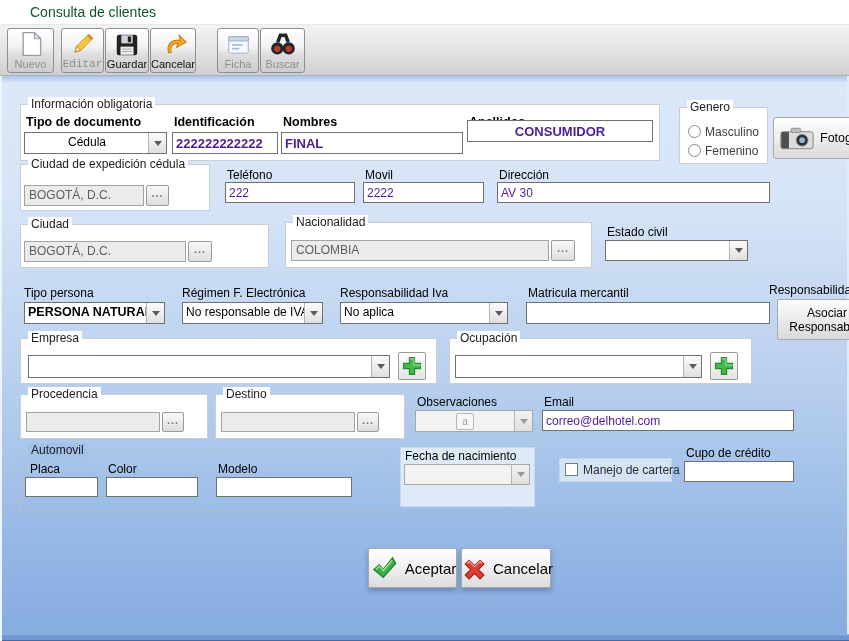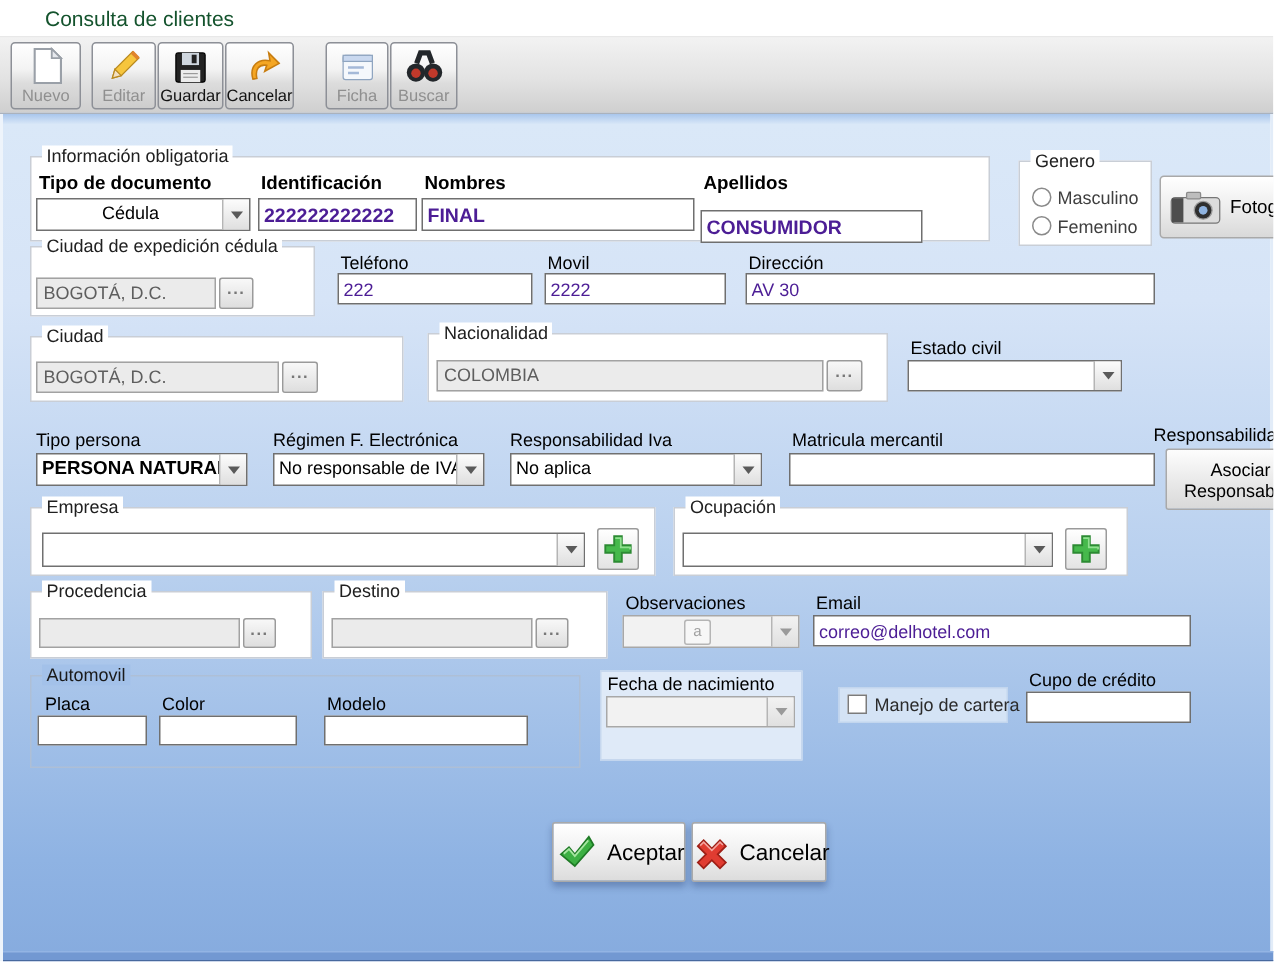--- a/index.html
+++ b/index.html
@@ -82,21 +82,21 @@
   <div class="toolbar">
     <div class="tbtn disabled" style="left:7px;width:47px;">
       <span class="ticon">
         <svg width="28" height="28" viewBox="0 0 32 32">
             <path d="M7 3h13l7 7v19H7z" fill="#fff" stroke="#9aa0a8" stroke-width="1.6"></path>
             <path d="M20 3v7h7z" fill="#e6e9ee" stroke="#9aa0a8" stroke-width="1.4"></path>
           </svg>
       </span>
       <span class="tlabel">Nuevo</span>
     </div>
-    <div class="tbtn disabled" style="left:61px;width:43px;">
+    <div class="tbtn disabled" style="left:61px;width:43px;font-family:Liberation Mono, monospace;">
       <span class="ticon">
         <svg width="27" height="27" viewBox="0 0 32 32">
             <path d="M7 25l2-7L23 4l5 5L14 23z" fill="#f6c53d" stroke="#b98a20"></path>
             <path d="M7 25l7-2-5-5z" fill="#f3e0c2" stroke="#b98a20"></path>
             <path d="M22.5 4.5l5 5" stroke="#e0832b" stroke-width="3"></path>
           </svg>
       </span>
       <span class="tlabel">Editar</span>
     </div>
     <div class="tbtn" style="left:105px;width:44px;">
@@ -155,21 +155,21 @@
       <span class="cval">Cédula</span>
       <span class="cbtn">
           <span class="chev"></span>
         </span>
     </div>
     <span class="lbl b" style="left:172px;top:39px;">Identificación</span>
     <input class="inp bold" style="left: 170px; top: 56px; width: 106px; height: 22px;" value="222222222222">
     <span class="lbl b" style="left:281px;top:39px;">Nombres</span>
     <input class="inp bold" style="left: 279px; top: 56px; width: 182px; height: 22px;" value="FINAL">
     <span class="lbl b" style="left:467px;top:39px;">Apellidos</span>
-    <input class="inp bold" style="left: 465px; top: 64px; width: 148px; height: 22px;" value="CONSUMIDOR">
+    <input class="inp bold" style="left: 465px; top: 44px; width: 186px; height: 22px; text-align: center;" value="CONSUMIDOR">
 
     <div class="gbox" style="left:677px;top:31px;width:89px;height:57px;">
       <span class="legend">Genero</span>
     </div>
     <span class="radio" style="left:686px;top:49px;"></span>
     <span class="lbl" style="left:703px;top:49px;color:#3f3f3f;">Masculino</span>
     <span class="radio" style="left:686px;top:68px;"></span>
     <span class="lbl" style="left:703px;top:68px;color:#3f3f3f;">Femenino</span>
 
     <div class="photo-btn" style="left:771px;top:41px;width:96px;height:42px;">

